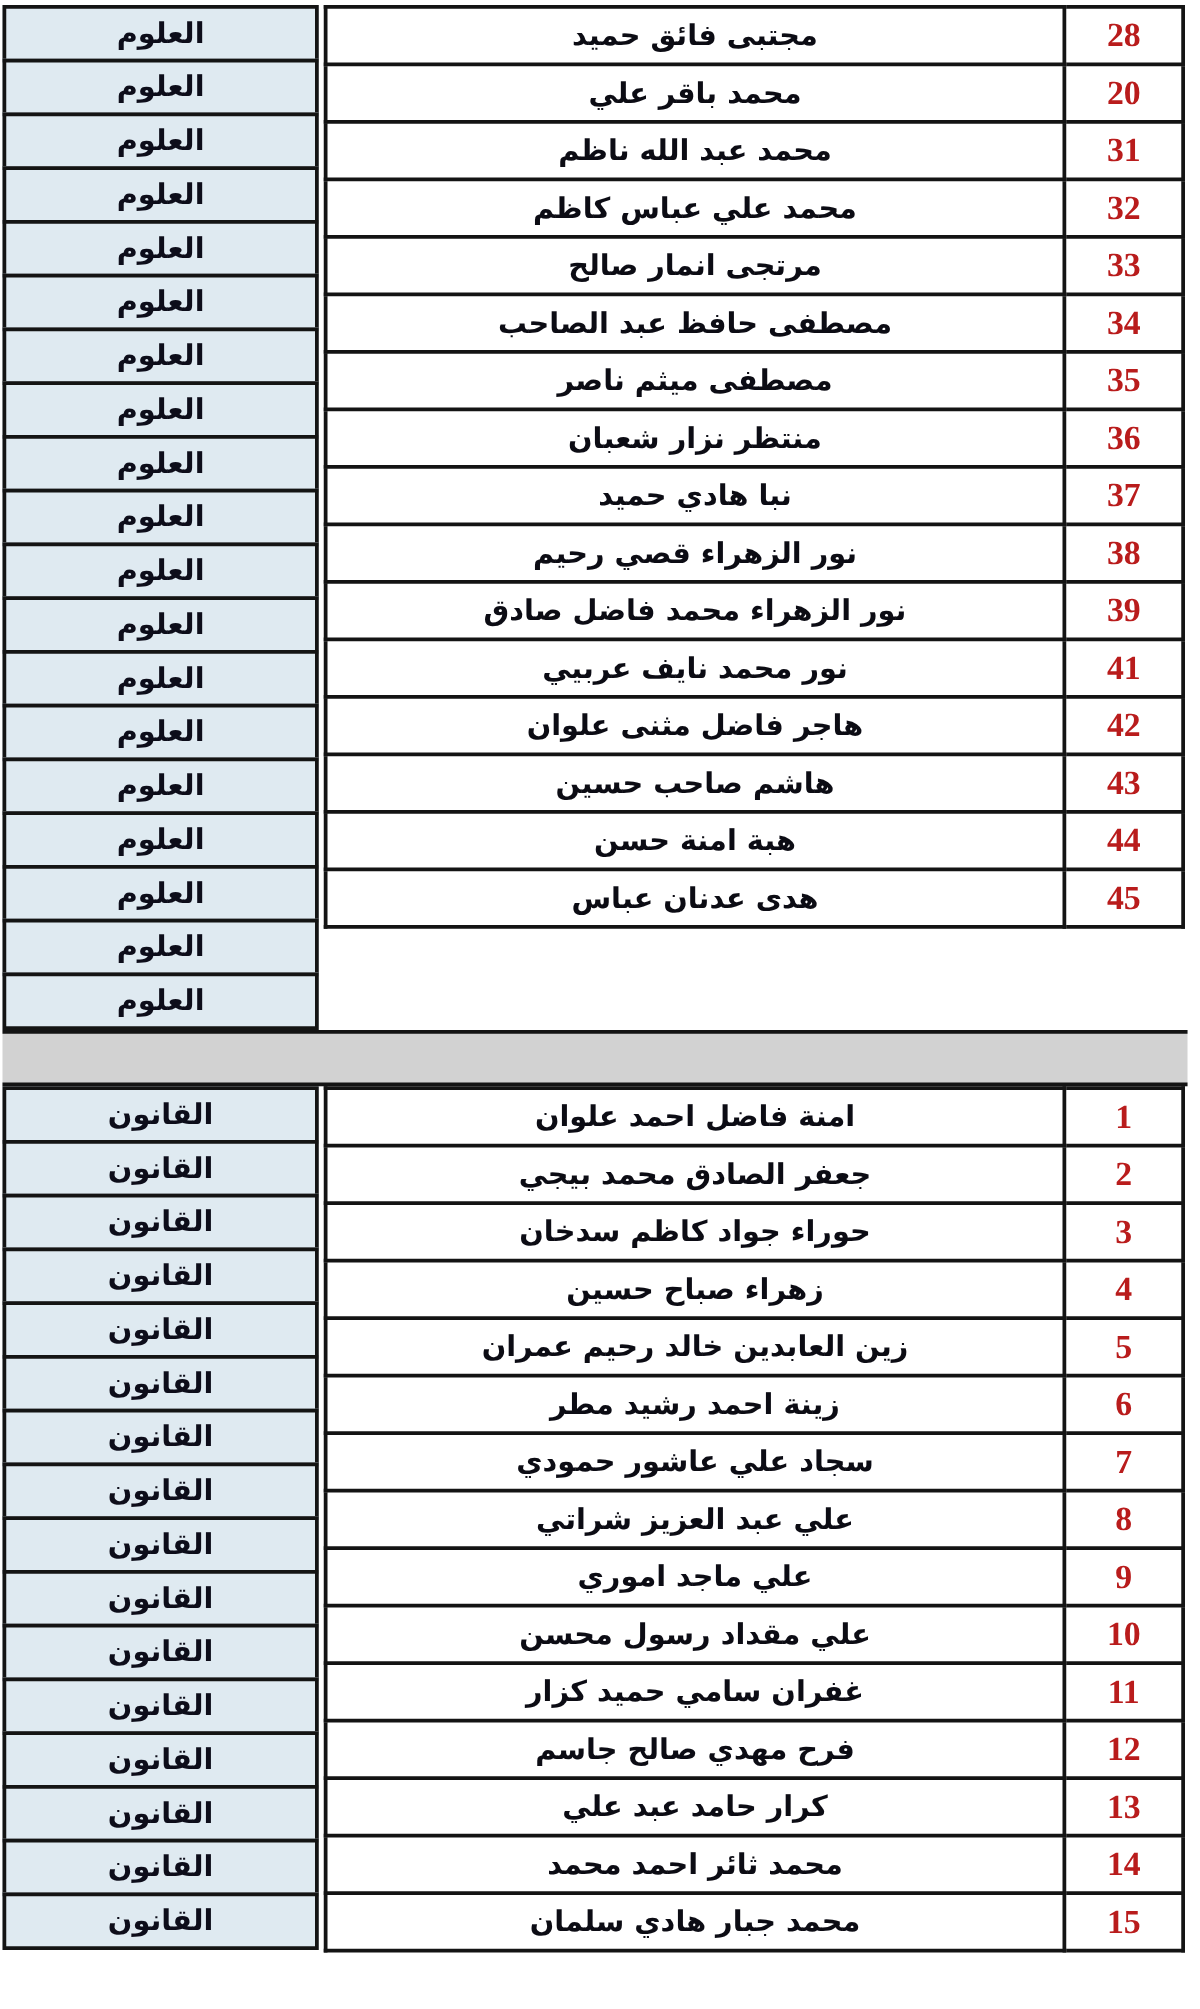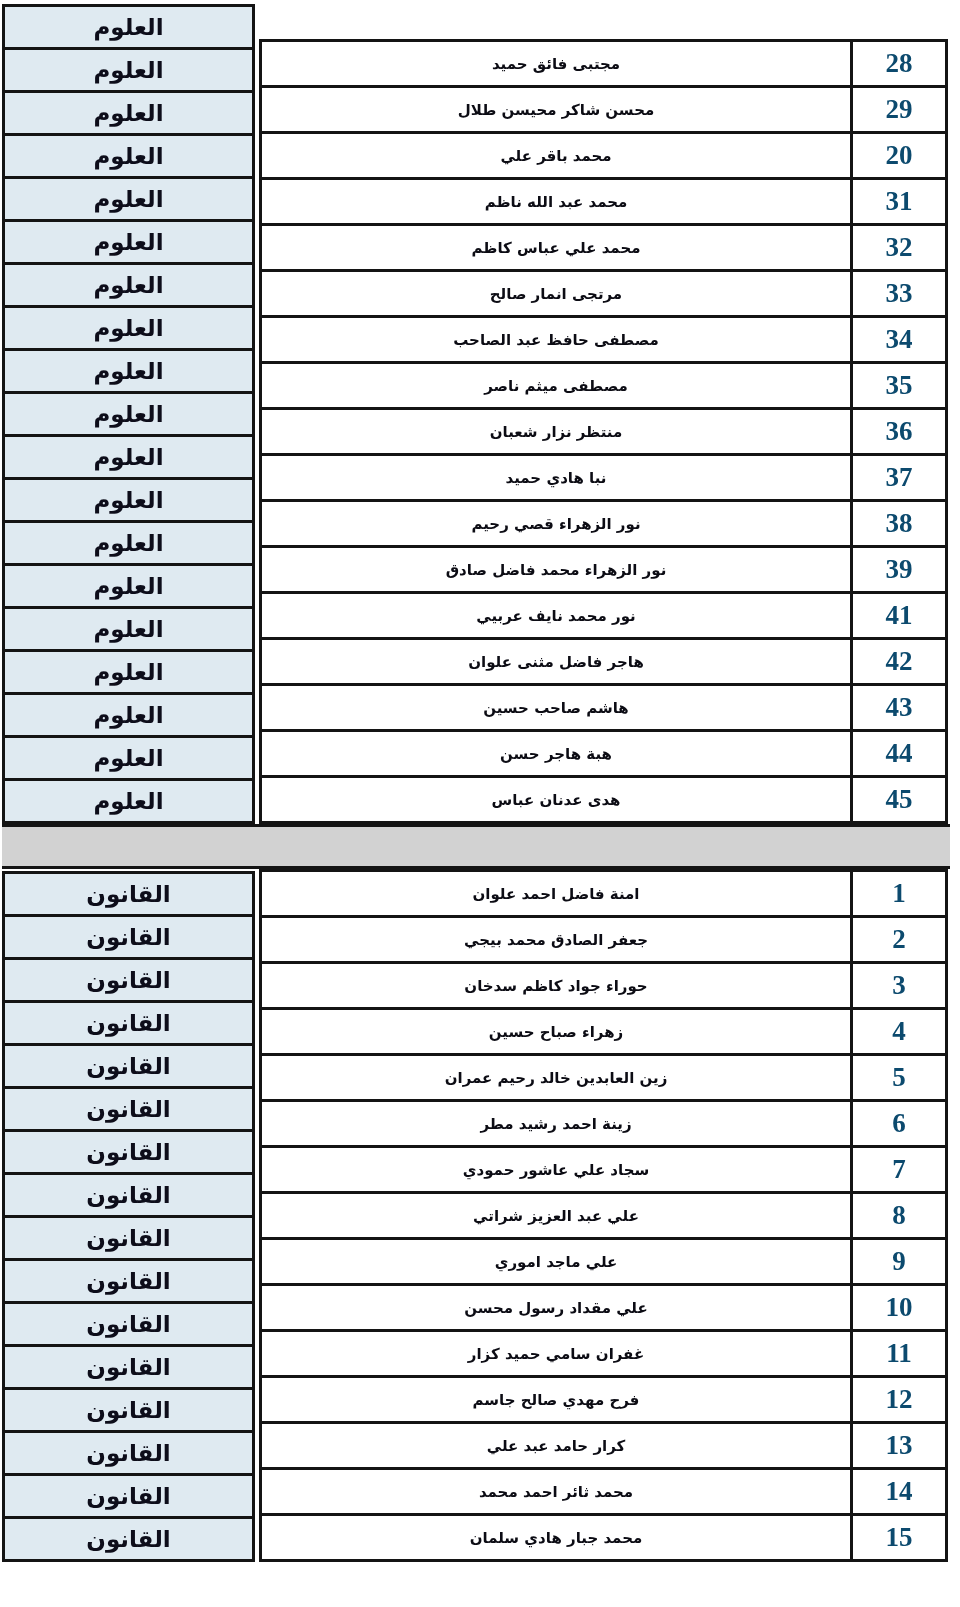--- a/index.html
+++ b/index.html
@@ -14,21 +14,21 @@
     font-family: "DejaVu Sans", sans-serif;
   }
 
   .table-wrap {
     position: absolute;
     left: 2px;
     top: 4px;
     width: 948px;
   }
 
-  .section { display: flex; align-items: flex-end; }
+  .section { display: flex; align-items: flex-start; }
 
   .dept-col { width: 253px; flex: 0 0 253px; }
 
   .dept-cell {
     height: 46px;
     border: 3px solid #141414;
     background: #dfeaf1;
     display: flex;
     align-items: center;
     justify-content: center;
@@ -45,31 +45,31 @@
   table.names td {
     border: 3px solid #141414;
     height: 46px;
     vertical-align: middle;
     background: #ffffff;
   }
   td.name-cell {
     width: 591px;
     text-align: center;
     direction: rtl;
-    font-size: 15px;
+    font-size: 23px;
     font-weight: bold;
     color: #0c0c14;
   }
   td.num-cell {
     width: 95px;
     text-align: center;
     font-family: "Liberation Serif", "DejaVu Serif", serif;
     font-size: 27px;
     font-weight: bold;
-    color: #0c4a6e;
+    color: #b91c1c;
   }
 
   .separator {
     height: 45px;
     background: #d2d2d2;
     border-top: 3px solid #141414;
     border-bottom: 3px solid #141414;
     width: 100%;
   }
 </style>
@@ -102,24 +102,20 @@
           <div class="dept-cell">العلوم</div>
         </div>
         <div class="col-gap"></div>
         <table class="names">
           <tbody>
             <tr>
               <td class="name-cell">مجتبى فائق حميد</td>
               <td class="num-cell">28</td>
             </tr>
             <tr>
-              <td class="name-cell">محسن شاكر محيسن طلال</td>
-              <td class="num-cell">29</td>
-            </tr>
-            <tr>
               <td class="name-cell">محمد باقر علي</td>
               <td class="num-cell">20</td>
             </tr>
             <tr>
               <td class="name-cell">محمد عبد الله ناظم</td>
               <td class="num-cell">31</td>
             </tr>
             <tr>
               <td class="name-cell">محمد علي عباس كاظم</td>
               <td class="num-cell">32</td>
@@ -158,21 +154,21 @@
             </tr>
             <tr>
               <td class="name-cell">هاجر فاضل مثنى علوان</td>
               <td class="num-cell">42</td>
             </tr>
             <tr>
               <td class="name-cell">هاشم صاحب حسين</td>
               <td class="num-cell">43</td>
             </tr>
             <tr>
-              <td class="name-cell">هبة هاجر حسن</td>
+              <td class="name-cell">هبة امنة حسن</td>
               <td class="num-cell">44</td>
             </tr>
             <tr>
               <td class="name-cell">هدى عدنان عباس</td>
               <td class="num-cell">45</td>
             </tr>
           </tbody>
         </table>
       </div>
       <div class="separator"></div>

